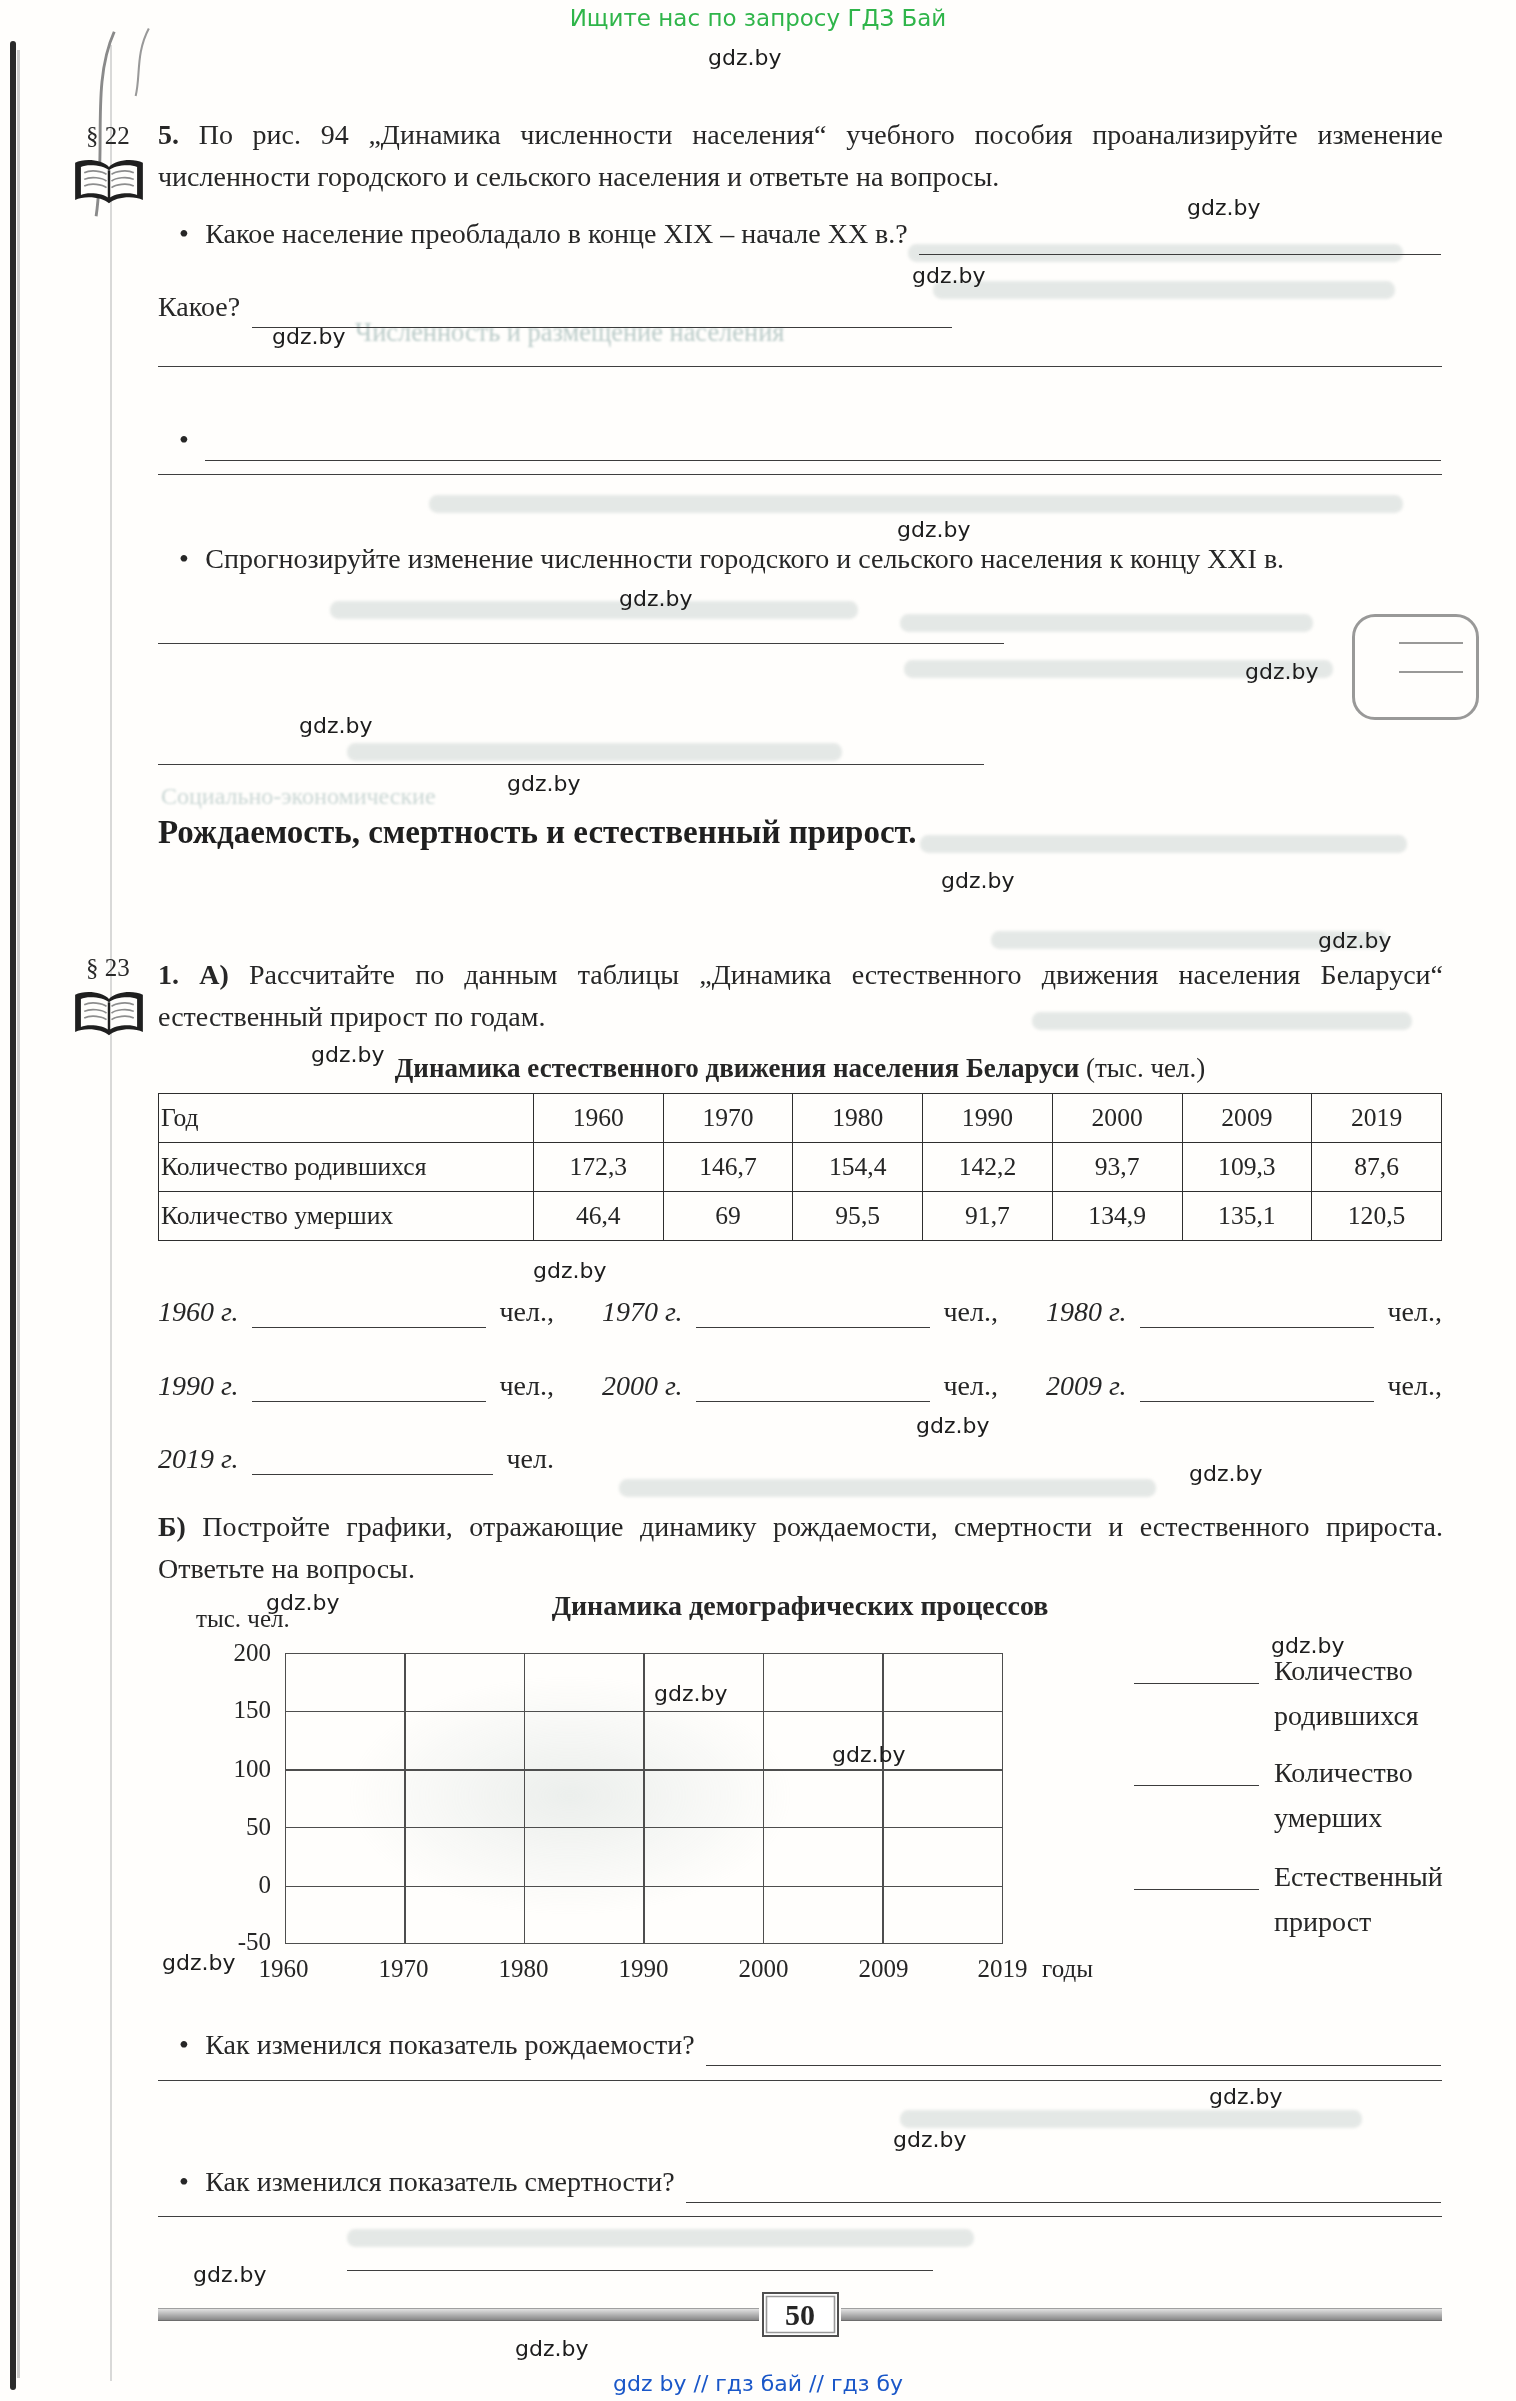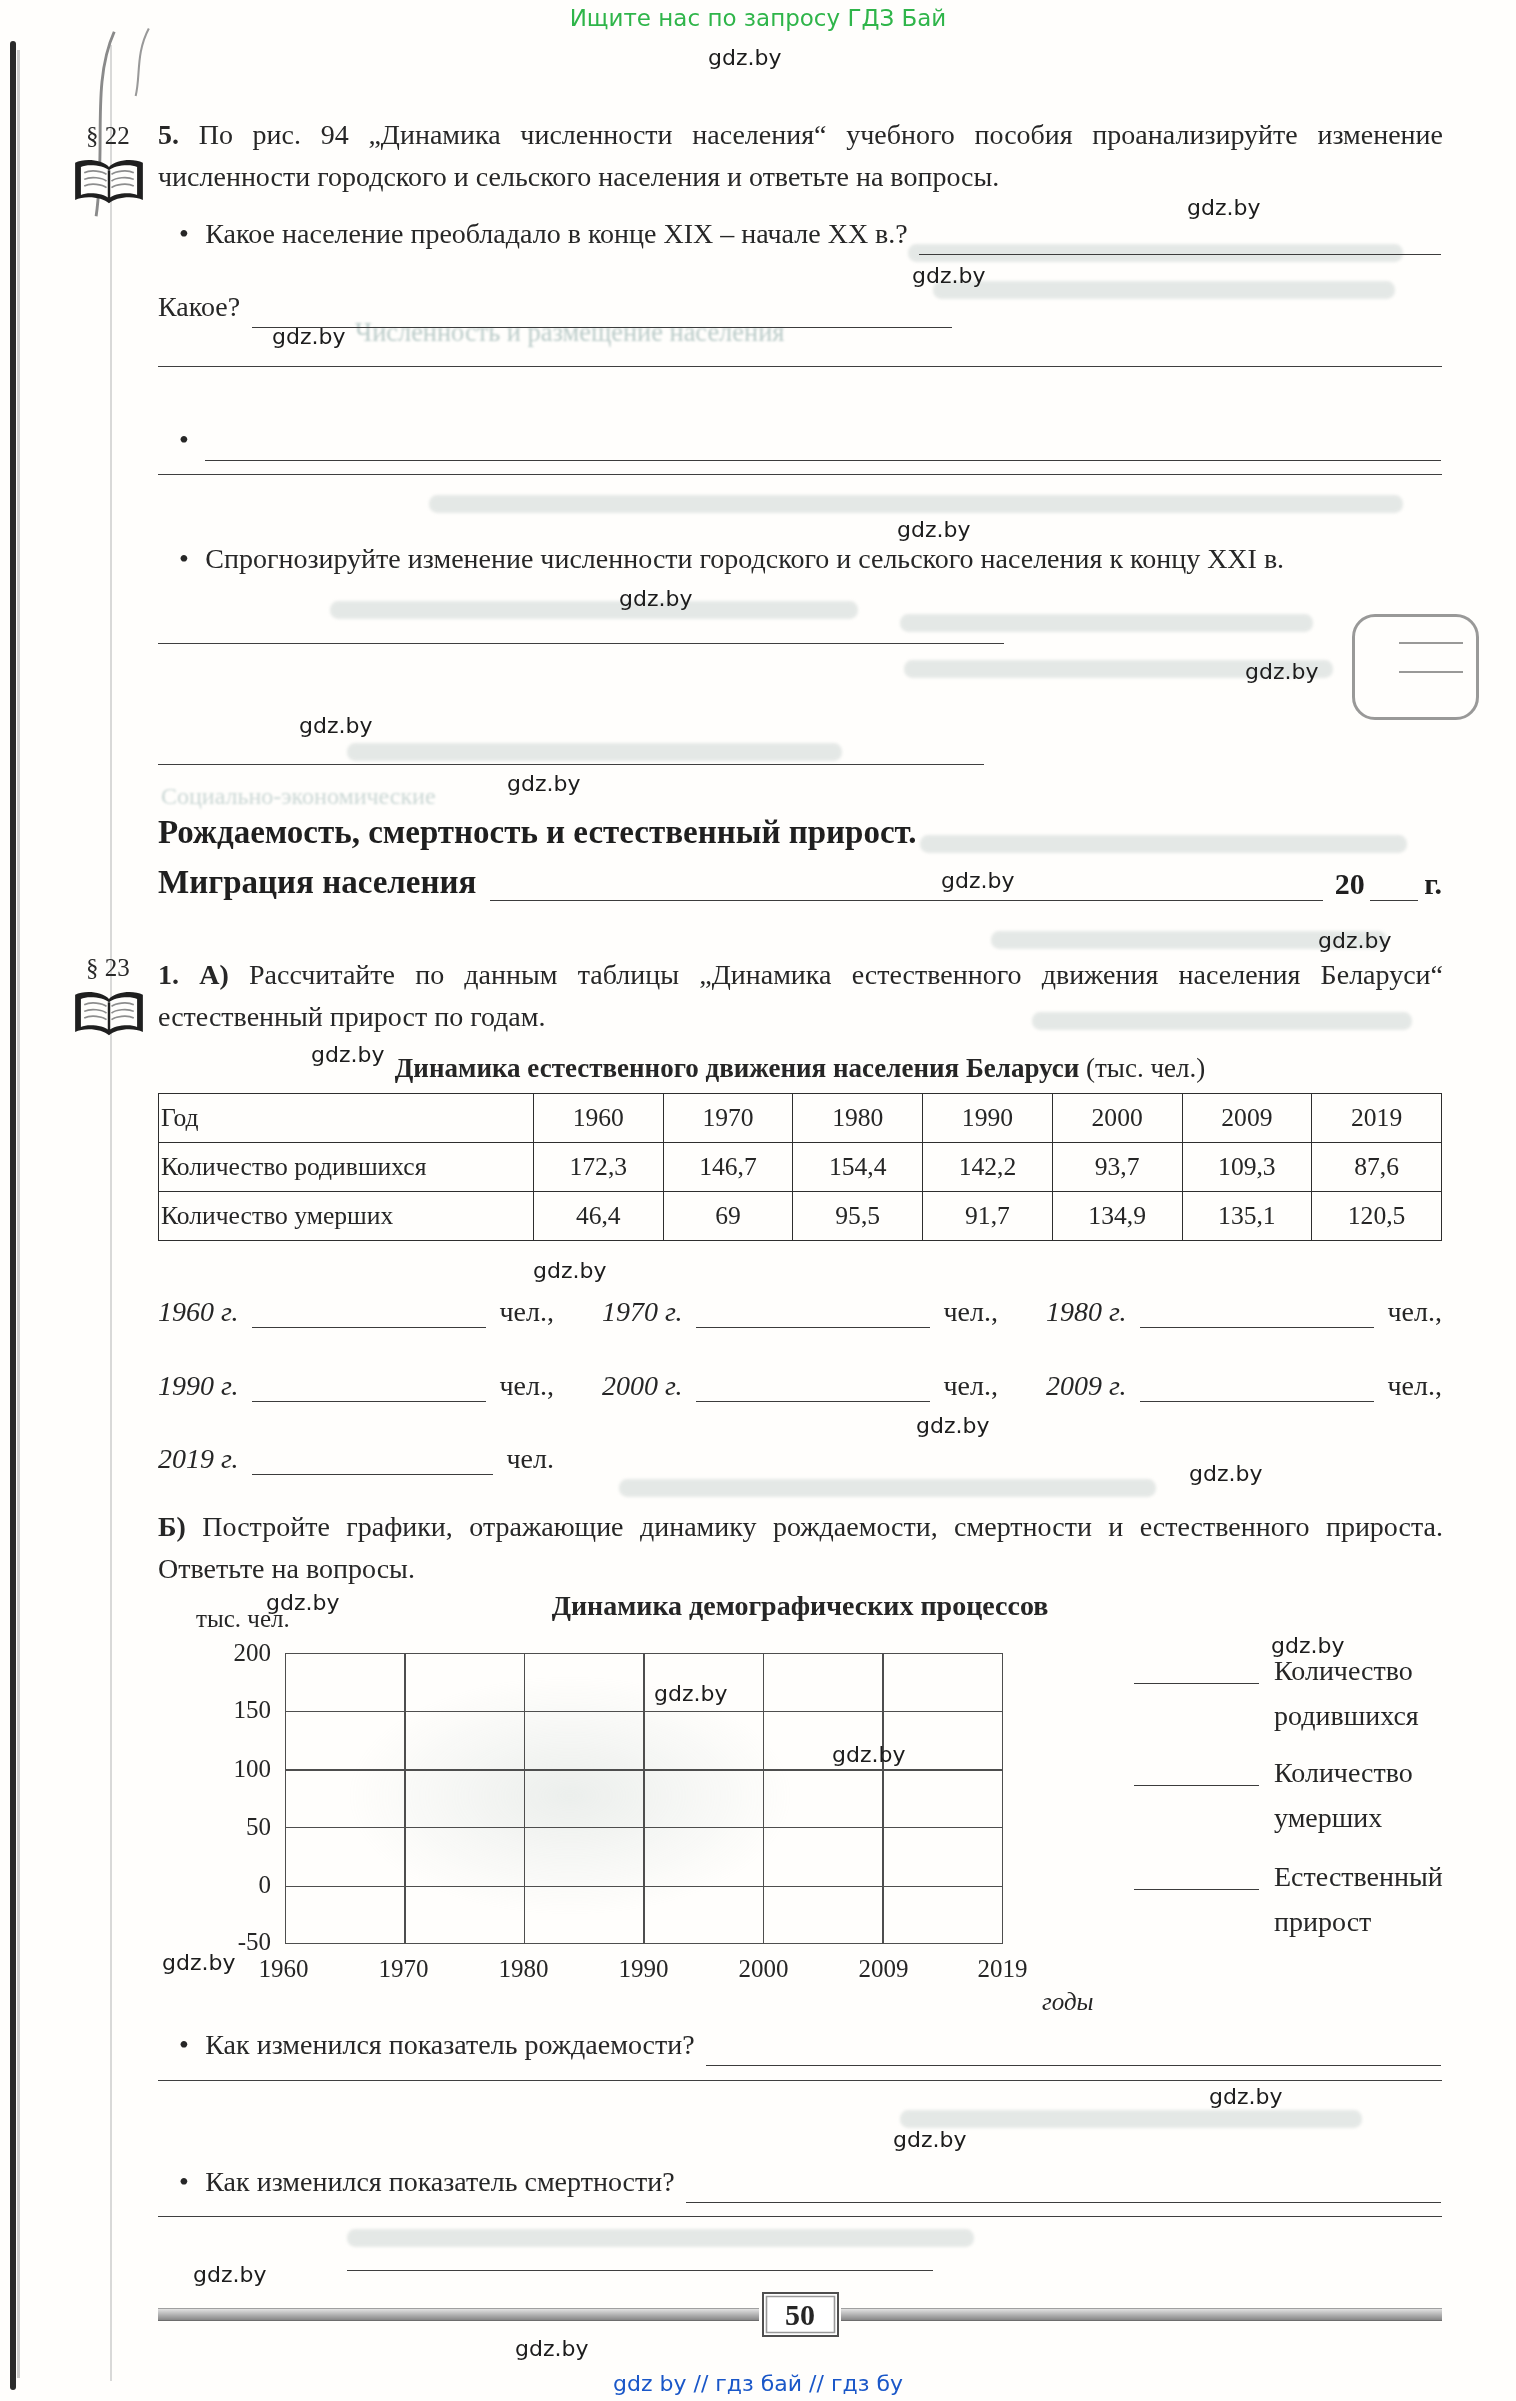--- a/index.html
+++ b/index.html
@@ -116,27 +116,20 @@
   <div class="abs rule" style="left:158px; top:474px; width:1284px;"></div>
 
   <div class="abs bullet-row body-text" style="left:179px; top:538px; width:1262px;">
     <span class="bullet">•</span>
     <span>Спрогнозируйте изменение численности городского и сельского населения к концу XXI в.</span>
   </div>
   <div class="abs rule" style="left:158px; top:643px; width:846px;"></div>
   <div class="abs rule" style="left:158px; top:764px; width:826px;"></div>
 
   <div class="abs heading" style="left:158px; top:814px;">Рождаемость, смертность и естественный прирост.</div>
-  <div class="abs" style="left:158px; top:860px; width:1284px; display:flex; align-items:flex-end;">
-    <span class="heading" style="white-space:nowrap; margin-right:13.2px;">Миграция населения</span>
-    <span class="fill" style="height:41px;"></span>
-    <span class="heading" style="font-size:30px; margin:0 5px 0 11.6px;">20</span>
-    <span style="width:48px; border-bottom:1.7px solid #3c3c3c; height:41px;"></span>
-    <span class="heading" style="font-size:30px; margin-left:6.6px;">г.</span>
-  </div>
 
   <div class="abs section-label" style="left:86px; top:954px;">§ 23</div>
   <svg class="abs" style="left:71px; top:989px;" width="76" height="53" viewBox="0 0 92 64">
     <path d="M46 12 C38 3 16 1 5 7 L5 52 C16 46 38 48 46 56 C54 48 76 46 87 52 L87 7 C76 1 54 3 46 12 Z" fill="#1f1f1f"></path>
     <path d="M46 16 C40 10 20 8 12 12 L12 46 C20 42 40 44 46 50 Z" fill="#fffefc"></path>
     <path d="M46 16 C52 10 72 8 80 12 L80 46 C72 42 52 44 46 50 Z" fill="#fffefc"></path>
     <path d="M46 16 L46 50" stroke="#1f1f1f" stroke-width="3"></path>
     <path d="M16 19 C24 15 38 17 43 21 M16 27 C24 23 38 25 43 29 M16 35 C24 31 38 33 43 37" stroke="#8d8d8d" stroke-width="2" fill="none"></path>
     <path d="M49 21 C54 17 68 15 76 19 M49 29 C54 25 68 23 76 27 M49 37 C54 33 68 31 76 35" stroke="#8d8d8d" stroke-width="2" fill="none"></path>
   </svg>
@@ -271,21 +264,21 @@
     </g>
   </svg>
 
   <span class="tick xtick" style="left:230px; top:1955px;">1960</span>
   <span class="tick xtick" style="left:350px; top:1955px;">1970</span>
   <span class="tick xtick" style="left:470px; top:1955px;">1980</span>
   <span class="tick xtick" style="left:590px; top:1955px;">1990</span>
   <span class="tick xtick" style="left:710px; top:1955px;">2000</span>
   <span class="tick xtick" style="left:830px; top:1955px;">2009</span>
   <span class="tick xtick" style="left:949px; top:1955px;">2019</span>
-  <span class="tick" style="left:1042px; top:1955px; font-style:italic;margin-top:33px;">годы</span>
+  <span class="tick" style="left:1042px; top:1955px; ">годы</span>
 
   <div class="legend-row" style="left:1134px; top:1648px;">
     <div class="legend-line"></div>
     <div class="legend-label">
       <div>Количество</div>
       <div>родившихся</div>
     </div>
   </div>
   <div class="legend-row" style="left:1134px; top:1750px;">
     <div class="legend-line"></div>

